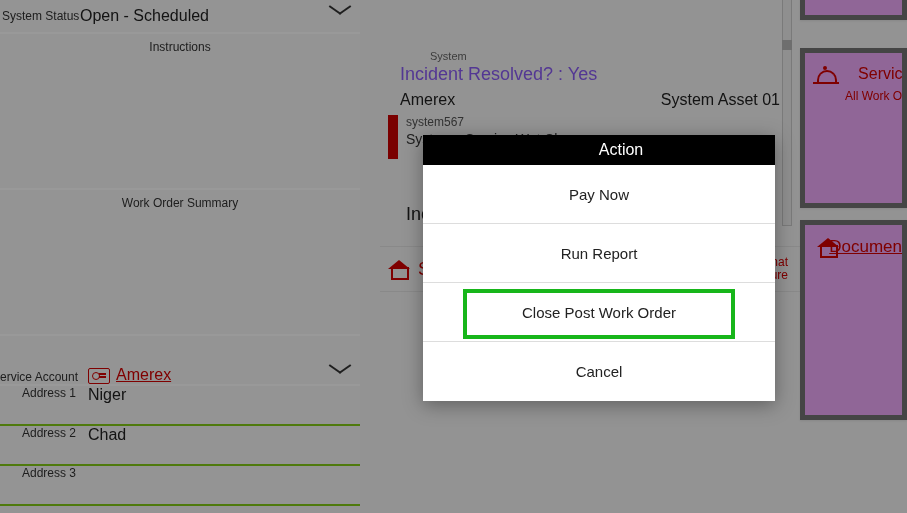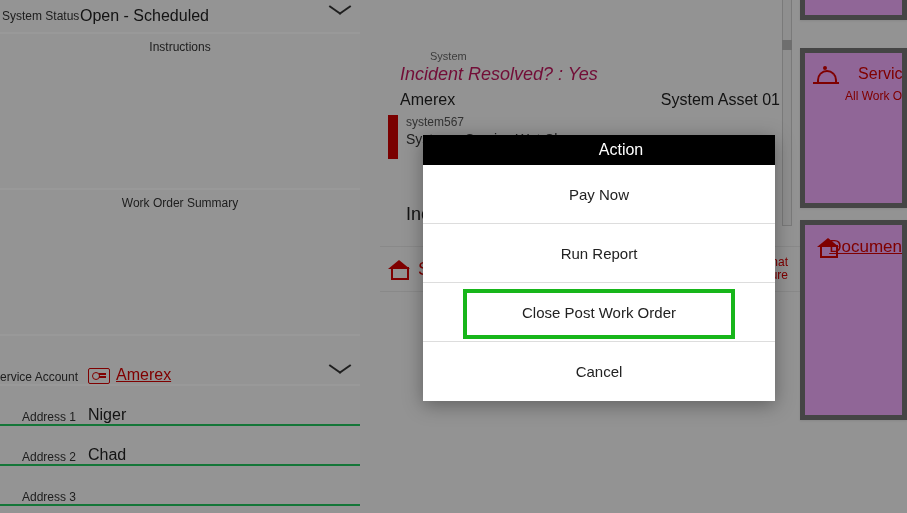--- a/index.html
+++ b/index.html
@@ -41,21 +41,21 @@
     border: 1.5px solid #d40000; border-radius: 50%;
   }
   .svcacct-row .idicon::after {
     content: ""; position: absolute; right: 3px; top: 4px; width: 7px; height: 1.5px;
     background: #d40000; box-shadow: 0 3px 0 #d40000;
   }
   .svcacct-row .link { color: #d40000; font-size: 16px; text-decoration: underline; }
   .svcacct-row .chev { margin-left: auto; width: 40px; text-align: center; }
 
   .addr-row {
-    height: 40px; display: flex; align-items: flex-end; border-bottom: 2px solid #22c55e;
+    height: 40px; display: flex; align-items: flex-start; border-bottom: 2px solid #84cc16;
   }
   .addr-row .lbl { font-size: 12px; color: #333; width: 88px; padding-left: 22px; }
   .addr-row .val { font-size: 16px; color: #222; }
 
   
   .chev-down {
     display: inline-block; width: 22px; height: 14px; position: relative;
   }
   .chev-down::before, .chev-down::after {
     content: ""; position: absolute; top: 2px; width: 14px; height: 2px; background: #333;
@@ -70,21 +70,21 @@
   .vert-scroll-track {
     position: absolute; right: 8px; top: -4px; width: 10px; height: 230px;
     background: #eee; border: 1px solid #ccc;
   }
   .vert-scroll-thumb {
     position: absolute; right: 8px; top: 40px; width: 10px; height: 10px;
     background: #b8b8b8;
   }
   .sys-label { font-size: 11px; color: #666; margin: 50px 0 0 50px; }
   .incident-line {
-    font-size: 18px; color: #be185d; margin: 2px 0 0 20px; font-style: italic;
+    font-size: 18px; color: #8b5cf6; margin: 2px 0 0 20px;
   }
   .asset-row {
     display: flex; align-items: baseline; margin: 6px 0 0 20px; width: 380px;
     font-size: 16px;
   }
   .asset-row .left { color: #222; }
   .asset-row .right { margin-left: auto; color: #222; }
   .subsys {
     position: relative; margin: 4px 0 0 8px; width: 390px; height: 50px;
   }

